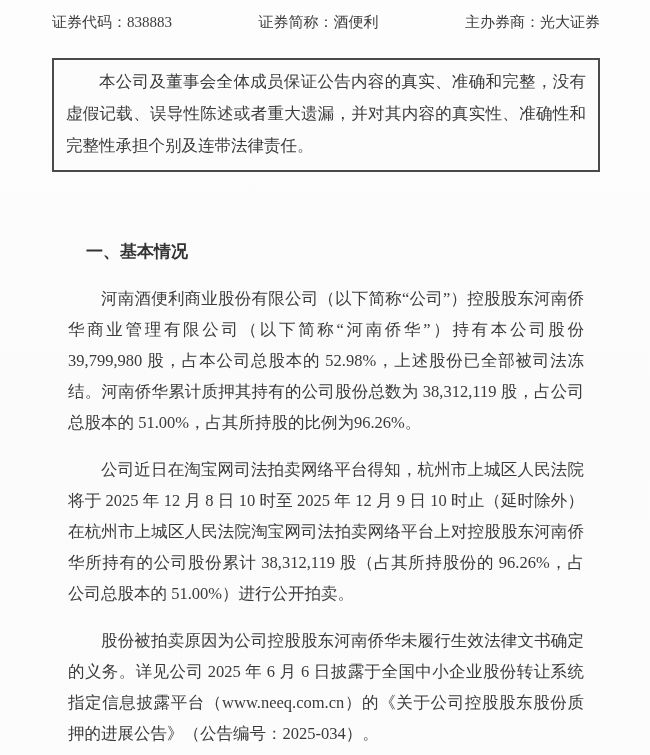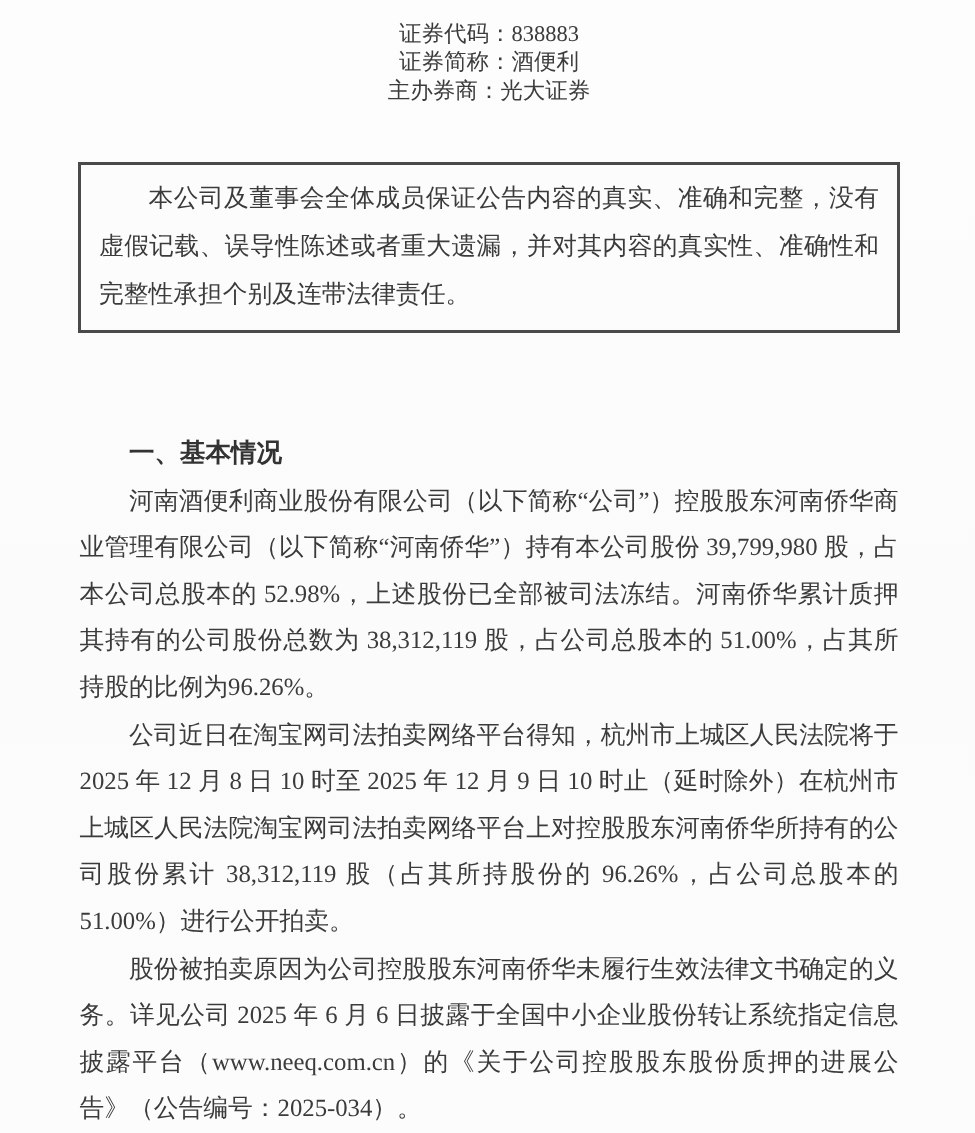--- a/index.html
+++ b/index.html
@@ -17,43 +17,42 @@
   .page {
     box-sizing: border-box;
     width: 650px;
     height: 755px;
     padding: 13px 50px 0 52px;
     background: linear-gradient(180deg, #fdfdfd 0%, #fbfbfb 55%, #fcfcfc 100%);
   }
   .header-bar {
     display: flex;
     justify-content: space-between;
-    align-items: center;
+    align-items: flex-end;
     font-size: 15px;
     color: #3c3c3c;
     white-space: nowrap;
-    flex-direction: column;
   }
   .doc-title {
     margin: 36px 0 0 0;
     text-align: center;
     font-size: 20px;
     font-weight: bold;
     color: #333333;
     letter-spacing: 1px;
   }
   .doc-subtitle {
     margin: 24px 0 0 0;
     text-align: center;
     font-size: 20px;
     font-weight: bold;
     color: #333333;
   }
   .disclaimer-box {
-    margin-top: 38px;
+    margin-top: 26px;
     border: 2px solid #4a4a4a;
     padding: 6px 12px 8px 12px;
     background: #fcfcfc;
   }
   .disclaimer-box p {
     margin: 0;
     font-size: 16.5px;
     line-height: 32px;
     text-indent: 2em;
     text-align: justify;
@@ -61,21 +60,21 @@
   }
   .section-heading {
     margin: 64px 0 0 0;
     font-size: 17px;
     font-weight: bold;
     color: #333333;
     text-indent: 2em;
     line-height: 31px;
   }
   .body-para {
-    margin: 1px;
+    margin: 16px;
     font-size: 16.5px;
     line-height: 31px;
     text-indent: 2em;
     text-align: justify;
     color: #3b3b3b;
   }
 </style>
 </head>
 <body>
 

